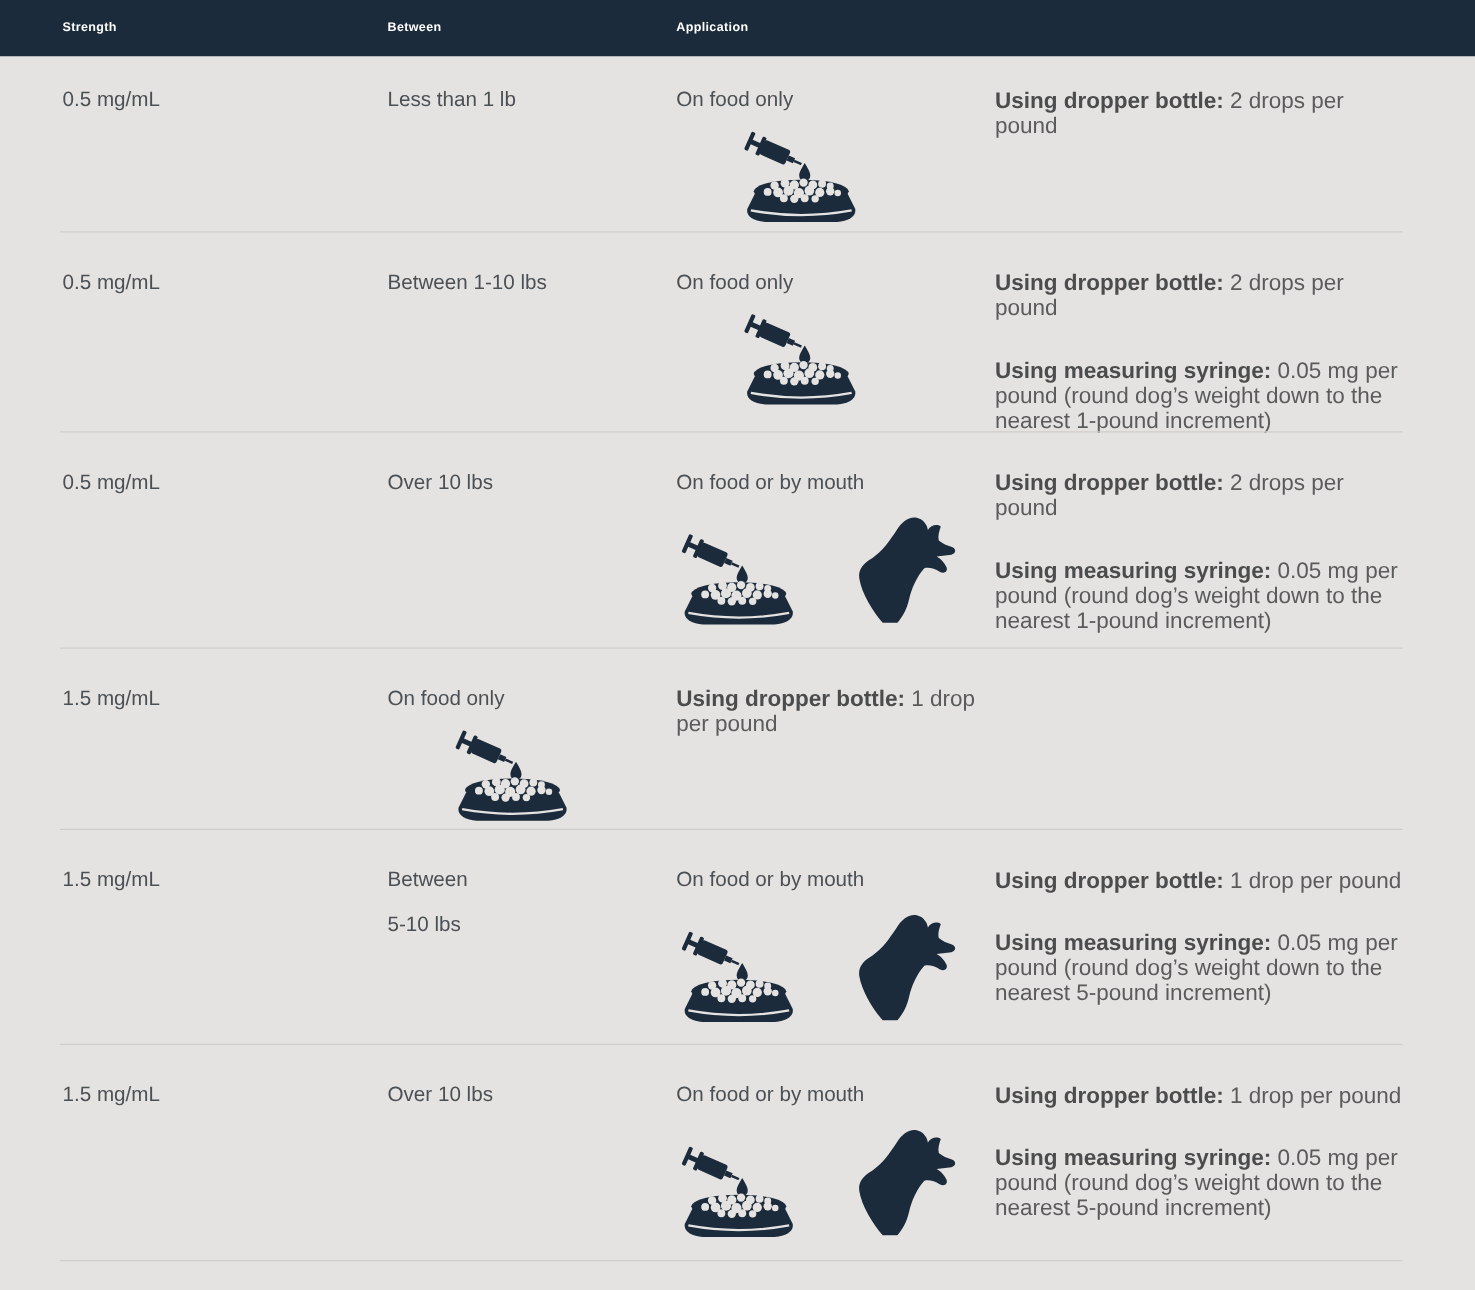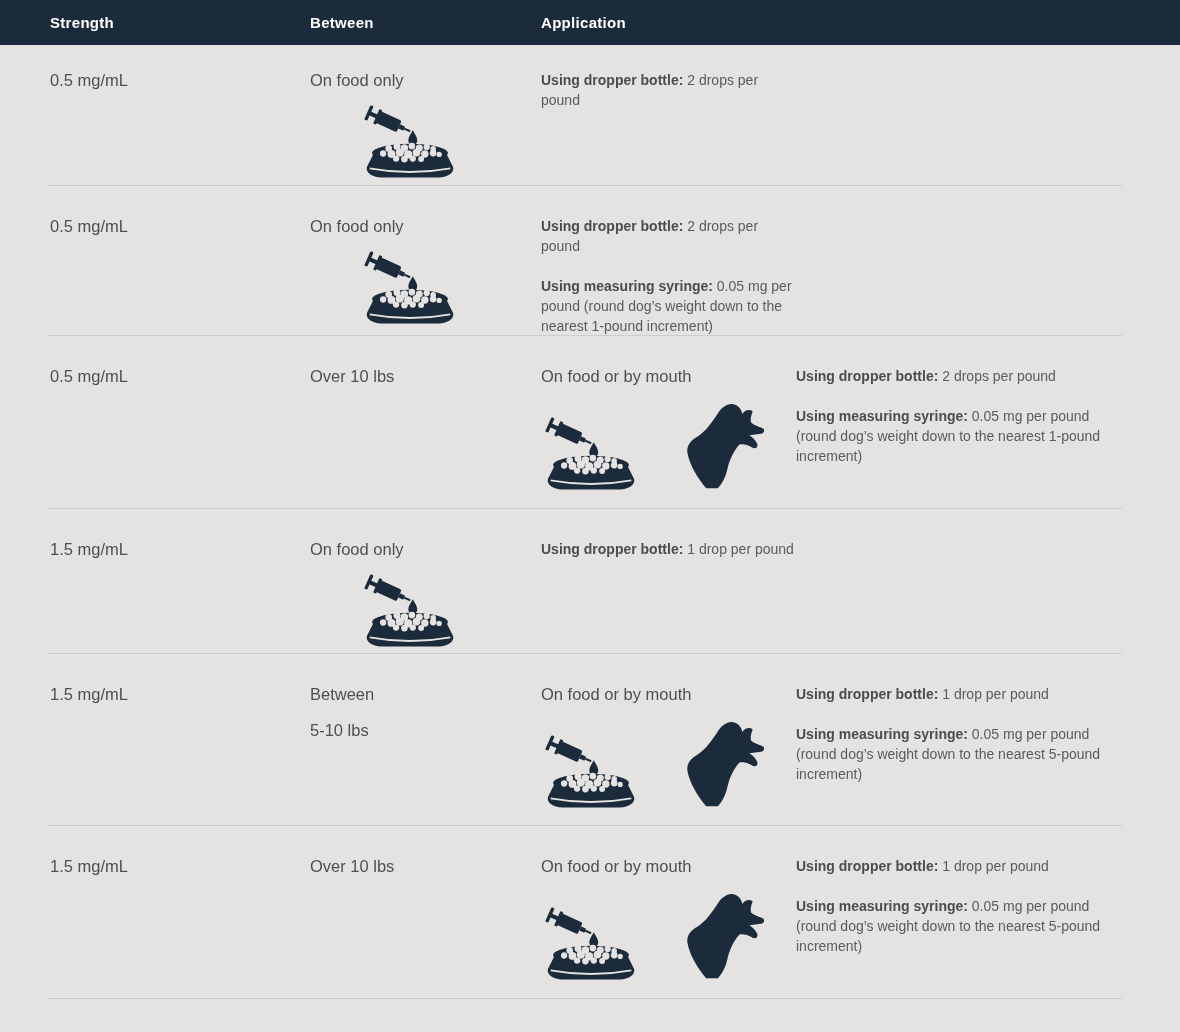--- a/index.html
+++ b/index.html
@@ -15,21 +15,21 @@
     background:#1c2b3b;
     height:45px;
     display:grid;
     grid-template-columns:260px 231px 255px 1fr;
     align-items:center;
     padding:0 58px 0 50px;
     box-sizing:border-box;
   }
   .header-cell{
     color:#ffffff;
-    font-size:15px;
+    font-size:10px;
     font-weight:700;
     letter-spacing:.3px;
   }
   .row{
     position:relative;
     display:grid;
     grid-template-columns:260px 231px 255px 1fr;
     padding:0 58px 0 50px;
     box-sizing:border-box;
   }
@@ -51,26 +51,26 @@
   .icon-strip{
     display:flex;
     align-items:flex-end;
     gap:32px;
     margin-top:12px;
   }
   .icon-strip.single{margin-left:46px;}
   .icon-strip.dual{margin-left:-4px;}
   .dose{
     margin:0;
-    font-size:14px;
+    font-size:18px;
     line-height:20px;
     color:#5a5b5c;
     max-width:336px;
   }
-  .dose + .dose{margin-top:20px;}
+  .dose + .dose{margin-top:30px;}
   .dose strong{color:#4b4c4e;font-weight:700;}
   .bowl-icon{width:108px;height:76px;display:block;}
   .dog-icon{width:94px;height:92px;display:block;}
   .defs-holder{position:absolute;width:0;height:0;overflow:hidden;}
 </style>
 </head>
 <body>
 
 <svg class="defs-holder" aria-hidden="true">
   <defs>
@@ -136,35 +136,41 @@
 
   <div class="header-bar">
     <div class="header-cell">Strength</div>
     <div class="header-cell">Between</div>
     <div class="header-cell">Application</div>
   </div>
 
   <div class="row first" style="min-height:141px">
     <div class="cell">0.5 mg/mL</div>
     <div class="cell">
+      <div>Less than 1 lb</div>
+    </div>
+    <div class="cell">
       <div>On food only</div>
       <div class="icon-strip single">
         <svg class="bowl-icon">
             <use href="#icon-bowl"></use>
           </svg>
       </div>
     </div>
     <div class="cell">
       <p class="dose"><strong>Using dropper bottle:</strong><span> 2 drops per pound</span></p>
     </div>
   </div>
 
   <div class="row" style="min-height:147px">
     <div class="cell">0.5 mg/mL</div>
     <div class="cell">
+      <div>Between 1-10 lbs</div>
+    </div>
+    <div class="cell">
       <div>On food only</div>
       <div class="icon-strip single">
         <svg class="bowl-icon">
             <use href="#icon-bowl"></use>
           </svg>
       </div>
     </div>
     <div class="cell">
       <p class="dose"><strong>Using dropper bottle:</strong><span> 2 drops per pound</span></p>
       <p class="dose"><strong>Using measuring syringe:</strong><span> 0.05 mg per pound (round dog’s weight down to the nearest 1-pound increment)</span></p>

